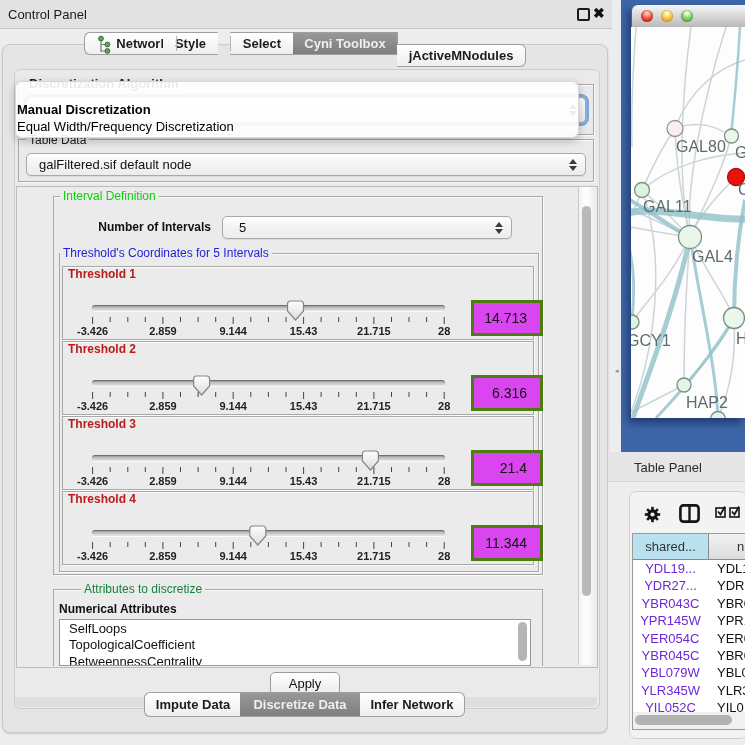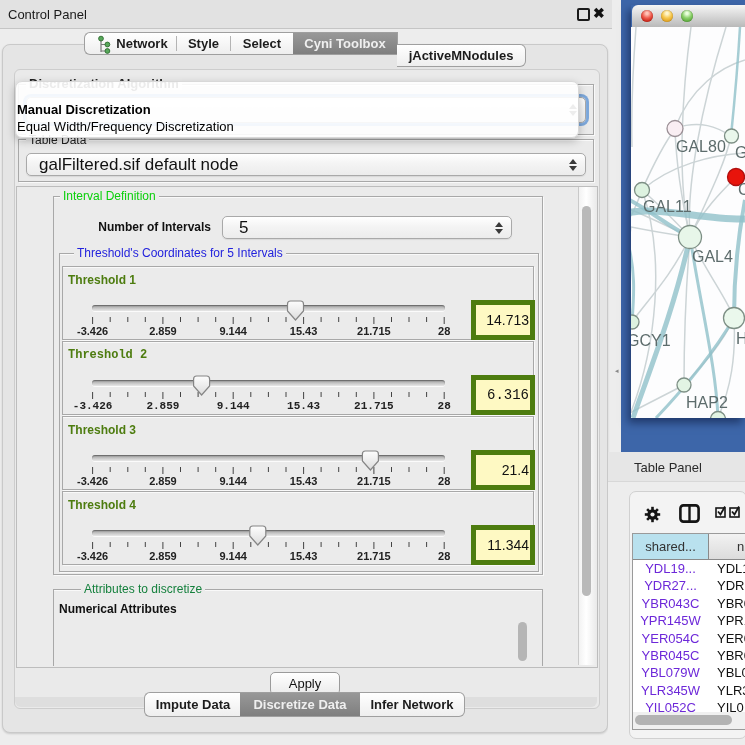--- a/index.html
+++ b/index.html
@@ -5,24 +5,24 @@
   html,body{margin:0;padding:0;}
   body{width:745px;height:745px;overflow:hidden;font-family:"Liberation Sans",sans-serif;background:#ededed;}
   .abs{position:absolute;}
   #stage{position:relative;width:745px;height:745px;}
   .etched{border:1px solid #a8a8a8;box-shadow:inset 0 1px 0 rgba(255,255,255,.7),1px 1px 0 rgba(255,255,255,.7);}
   .glabel{position:absolute;background:#ebebeb;padding:0 3px;font-size:12px;line-height:12px;}
   .combo{position:absolute;background:linear-gradient(#ffffff,#f4f4f4 45%,#ececec);border:1px solid #a9a9a9;border-radius:5px;box-shadow:0 1px 1px rgba(0,0,0,.08);}
   .combo .arrows{position:absolute;right:8px;top:50%;width:8px;height:12px;margin-top:-6px;}
   .combo .arrows:before{content:"";position:absolute;left:0;top:0;border-left:4px solid transparent;border-right:4px solid transparent;border-bottom:5px solid #3a3a3a;}
   .combo .arrows:after{content:"";position:absolute;left:0;bottom:0;border-left:4px solid transparent;border-right:4px solid transparent;border-top:5px solid #3a3a3a;}
-  .ctext{position:absolute;left:12px;top:0;bottom:0;display:flex;align-items:center;font-size:17px;color:#111;}
+  .ctext{position:absolute;left:12px;top:0;bottom:0;display:flex;align-items:center;font-size:13px;color:#111;}
   .tbox{position:absolute;left:62px;width:470px;height:72px;border:1px solid #a8a8a8;box-shadow:inset 0 1px 0 rgba(255,255,255,.7),1px 1px 0 rgba(255,255,255,.7);background:#ebebeb;}
-  .tlabel{position:absolute;left:5px;top:6px;font-weight:bold;font-size:12px;color:#4d7c0f;}
-  .vbox{position:absolute;left:408px;top:33px;width:53px;height:30px;background:#fef9c3;border:5px solid #4d7c0f;font-size:14px;color:#111;display:flex;align-items:center;justify-content:flex-end;padding-right:1px;}
+  .tlabel{position:absolute;left:5px;top:0;font-weight:bold;font-size:12px;color:#b91c1c;}
+  .vbox{position:absolute;left:408px;top:33px;width:53px;height:30px;background:#d946ef;border:3px solid #4d7c0f;font-size:14px;color:#111;display:flex;align-items:center;justify-content:flex-end;padding-right:13px;}
   .track{position:absolute;left:29px;top:38px;width:353px;height:6px;border-radius:3px;background:linear-gradient(#8f8f8f,#c0c0c0 45%,#e8e8e8);box-shadow:inset 0 1px 1px rgba(0,0,0,.3),0 1px 0 rgba(255,255,255,.8);}
   .ticklabels{position:absolute;left:0;top:58px;width:100%;height:12px;font-size:11px;font-weight:bold;color:#222;}
   .ticklabels span{position:absolute;transform:translateX(-50%);}
   .tab{position:absolute;top:32px;height:23px;background:linear-gradient(#ffffff,#eeeeee);border:1px solid #9f9f9f;box-sizing:border-box;display:flex;align-items:center;justify-content:center;font-size:13px;font-weight:bold;color:#1c1c1c;}
   .btab{position:absolute;top:692px;height:25px;background:linear-gradient(#ffffff,#eeeeee);border:1px solid #9f9f9f;box-sizing:border-box;display:flex;align-items:center;justify-content:center;font-size:13px;font-weight:bold;color:#1c1c1c;}
   .seltab{background:linear-gradient(#989898,#7f7f7f);color:#efefef;}
 </style>
 </head>
 <body>
 <div id="stage">
@@ -41,21 +41,21 @@
   <div class="abs" style="left:15px;top:697px;width:582px;height:10px;background:#dedede;border-radius:0 0 6px 6px;"></div>
 
   <div class="tab" style="left:84px;width:96px;border-radius:6px 0 0 6px;border-right:none;">
     <svg width="14" height="19" viewBox="0 0 14 19" style="margin-right:5px;margin-top:2px;">
       <path d="M4,4 L4,17 M4,9.5 L10,9.5 M4,16 L10,16" stroke="#7a7a7a" stroke-width="1.2" fill="none"></path>
       <circle cx="4" cy="3.6" r="2.4" fill="#57a85a" stroke="#2c6b2f" stroke-width=".9"></circle>
       <circle cx="10.4" cy="9.5" r="2.4" fill="#57a85a" stroke="#2c6b2f" stroke-width=".9"></circle>
       <circle cx="10.4" cy="16" r="2.4" fill="#57a85a" stroke="#2c6b2f" stroke-width=".9"></circle>
     </svg>
     Network</div>
-  <div class="tab" style="left:176px;width:55px;border-left:none;border-right:none;">Style</div>
+  <div class="tab" style="left:163px;width:55px;border-left:none;border-right:none;">Style</div>
   <div class="abs" style="left:176px;top:36px;width:1px;height:15px;background:#b4b4b4;"></div>
   <div class="tab" style="left:230px;width:64px;border-left:none;border-right:none;">Select</div>
   <div class="abs" style="left:230px;top:36px;width:1px;height:15px;background:#b4b4b4;"></div>
   <div class="tab seltab" style="left:293px;width:105px;border-left:none;">Cyni Toolbox</div>
   <div class="tab" style="left:397px;width:129px;border-left:none;border-radius:0 6px 6px 0;margin-top:12px;">jActiveMNodules</div>
 
   <div class="abs etched" style="left:18px;top:84px;width:574px;height:49px;"></div>
   <div class="glabel" style="left:26px;top:78px;font-weight:bold;font-size:13px;color:#222;">Discretization Algorithm</div>
 
   <div class="combo" style="left:26px;top:97px;width:558px;height:24px;box-shadow:0 0 0 1px rgba(140,180,230,.6),0 0 0 3px rgba(105,155,215,.85);">
@@ -77,21 +77,21 @@
   <div class="abs etched" style="left:53px;top:196px;width:488px;height:377px;"></div>
   <div class="glabel" style="left:60px;top:190px;color:#0bd00b;">Interval Definition</div>
 
   <div class="abs" style="left:79px;top:220px;width:132px;text-align:right;font-size:12px;font-weight:bold;color:#111;">Number of Intervals</div>
   <div class="combo" style="left:222px;top:216px;width:288px;height:21px;">
     <div class="ctext" style="left:16px;">5</div>
     <div class="arrows"></div>
   </div>
 
   <div class="abs etched" style="left:59px;top:253px;width:478px;height:317px;"></div>
-  <div class="glabel" style="left:74px;top:247px;color:#2222dd;">Threshold's Coordinates for 5 Intervals</div>
+  <div class="glabel" style="left:60px;top:247px;color:#2222dd;">Threshold's Coordinates for 5 Intervals</div>
 
   <div class="tbox" style="top:266px;">
     <div class="tlabel">Threshold 1</div>
     <div class="track"></div>
     <svg class="abs" style="left:0;top:0;" width="470" height="72">
         <line x1="29.6" y1="50" x2="29.6" y2="57" stroke="#444" stroke-width="1"></line>
         <line x1="47.2" y1="50" x2="47.2" y2="55" stroke="#444" stroke-width="1"></line>
         <line x1="64.8" y1="50" x2="64.8" y2="55" stroke="#444" stroke-width="1"></line>
         <line x1="82.3" y1="50" x2="82.3" y2="55" stroke="#444" stroke-width="1"></line>
         <line x1="99.9" y1="50" x2="99.9" y2="57" stroke="#444" stroke-width="1"></line>
@@ -123,21 +123,21 @@
     <div class="ticklabels">
         <span style="left:29.6px;">-3.426</span>
         <span style="left:99.9px;">2.859</span>
         <span style="left:170.2px;">9.144</span>
         <span style="left:240.6px;">15.43</span>
         <span style="left:310.9px;">21.715</span>
         <span style="left:381.2px;">28</span>
       </div>
     <div class="vbox">14.713</div>
   </div>
-  <div class="tbox" style="top:341px;font-family:Liberation Mono, monospace;">
+  <div class="tbox" style="top:341px;">
     <div class="tlabel">Threshold 2</div>
     <div class="track"></div>
     <svg class="abs" style="left:0;top:0;" width="470" height="72">
         <line x1="29.6" y1="50" x2="29.6" y2="57" stroke="#444" stroke-width="1"></line>
         <line x1="47.2" y1="50" x2="47.2" y2="55" stroke="#444" stroke-width="1"></line>
         <line x1="64.8" y1="50" x2="64.8" y2="55" stroke="#444" stroke-width="1"></line>
         <line x1="82.3" y1="50" x2="82.3" y2="55" stroke="#444" stroke-width="1"></line>
         <line x1="99.9" y1="50" x2="99.9" y2="57" stroke="#444" stroke-width="1"></line>
         <line x1="117.5" y1="50" x2="117.5" y2="55" stroke="#444" stroke-width="1"></line>
         <line x1="135.1" y1="50" x2="135.1" y2="55" stroke="#444" stroke-width="1"></line>
@@ -259,20 +259,23 @@
         <span style="left:240.6px;">15.43</span>
         <span style="left:310.9px;">21.715</span>
         <span style="left:381.2px;">28</span>
       </div>
     <div class="vbox">11.344</div>
   </div>
 
   <div class="abs" style="left:53px;top:589px;width:488px;height:76px;border:1px solid #a8a8a8;border-bottom:none;box-shadow:inset 0 1px 0 rgba(255,255,255,.7);"></div>
   <div class="glabel" style="left:59px;top:583px;color:#15803d;margin-left:22px;">Attributes to discretize</div>
   <div class="abs" style="left:59px;top:602px;font-size:12px;font-weight:bold;color:#111;">Numerical Attributes</div>
+  <div class="abs" style="left:59px;top:619px;width:470px;height:45px;background:#fff;border:1px solid #999;overflow:hidden;">
+    <div style="padding:1px 0 0 9px;font-size:13px;line-height:16.3px;color:#111;">SelfLoops<br>TopologicalCoefficient<br>BetweennessCentrality</div>
+  </div>
   <div class="abs" style="left:518px;top:622px;width:9px;height:39px;background:#b5b5b5;border-radius:5px;"></div>
 
   <div class="abs" style="left:270px;top:672px;width:68px;height:21px;background:linear-gradient(#ffffff,#ebebeb);border:1px solid #9b9b9b;border-radius:5px;display:flex;align-items:center;justify-content:center;font-size:13px;color:#111;">Apply</div>
 
   <div class="btab" style="left:144px;width:97px;border-radius:6px 0 0 6px;border-right:none;">Impute Data</div>
   <div class="btab seltab" style="left:240px;width:121px;border-left:none;">Discretize Data</div>
   <div class="btab" style="left:360px;width:105px;border-left:none;border-radius:0 6px 6px 0;">Infer Network</div>
 
   <div class="abs" style="left:15px;top:81px;width:562px;height:55px;background:rgba(255,255,255,.91);border:1px solid #d8d8d8;border-radius:7px;box-shadow:0 3px 8px rgba(0,0,0,.25);"></div>
   <div class="abs" style="left:17px;top:102px;font-size:13px;font-weight:bold;color:#000;">Manual Discretization</div>

